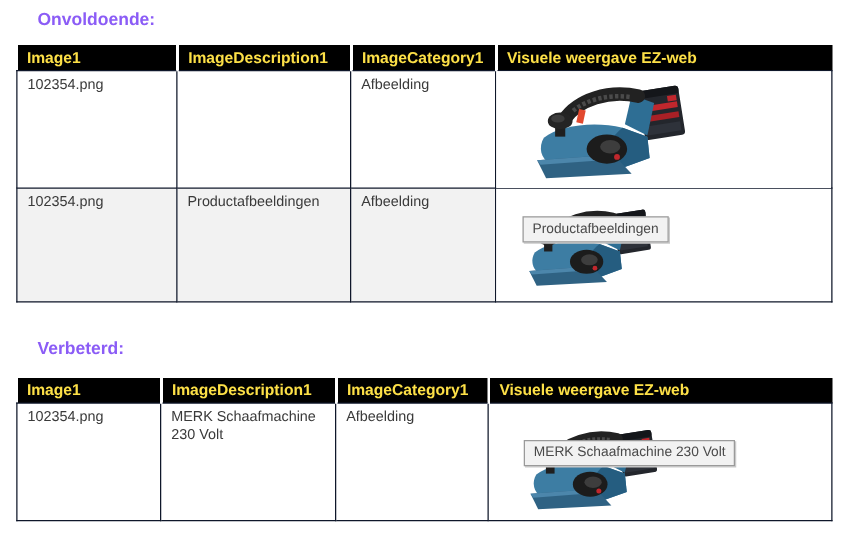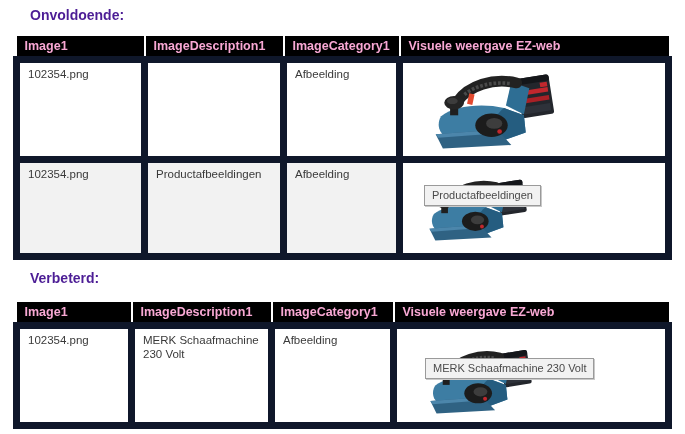--- a/index.html
+++ b/index.html
@@ -2,42 +2,42 @@
 <html><head>
 <meta charset="utf-8">
 <style>
   html,body{margin:0;padding:0;}
   body{
     width:685px;height:434px;position:relative;background:#ffffff;
     font-family:"Liberation Sans",sans-serif;color:#3a3a3a;overflow:hidden;
   }
   .section-heading{
     position:absolute;left:30px;margin:0;
-    font-size:14px;font-weight:bold;color:#4c1d95;
+    font-size:14px;font-weight:bold;color:#8b5cf6;
   }
   #heading-1{top:7px;}
   #heading-2{top:270px;}
   table.data-table{
     position:absolute;left:13px;border-collapse:collapse;table-layout:fixed;
     width:652px;
   }
   #table-1{top:36px;}
   #table-2{top:302px;}
   th{
-    background:#000000;color:#f9a8d4;text-align:left;
+    background:#000000;color:#fde047;text-align:left;
     font-size:12.5px;font-weight:bold;
     padding:2px 4px 3px 8px;height:15px;
     border-right:2px solid #ffffff;
     white-space:nowrap;overflow:hidden;
   }
   th:last-child{border-right:none;margin-top:12px;}
   td{
     vertical-align:top;font-size:11.5px;line-height:14px;
     padding:4px 6px 0 8px;
-    border:7px solid #0f172a;background:#ffffff;
+    border:1px solid #0f172a;background:#ffffff;
   }
   tr.row-tall-1 td{height:89px;}
   tr.row-tall-2 td{height:86px;}
   tr.alt td{background:#f2f2f2;}
   td.visual-cell{padding:0;position:relative;background:#ffffff !important;}
   .planer{position:absolute;display:block;}
   .planer.large{left:22px;top:1px;width:142px;height:90px;}
   .planer.small{left:18px;top:8px;width:116px;height:74px;}
   .planer.small2{left:24px;top:12px;width:122px;height:77px;}
   .tooltip{

